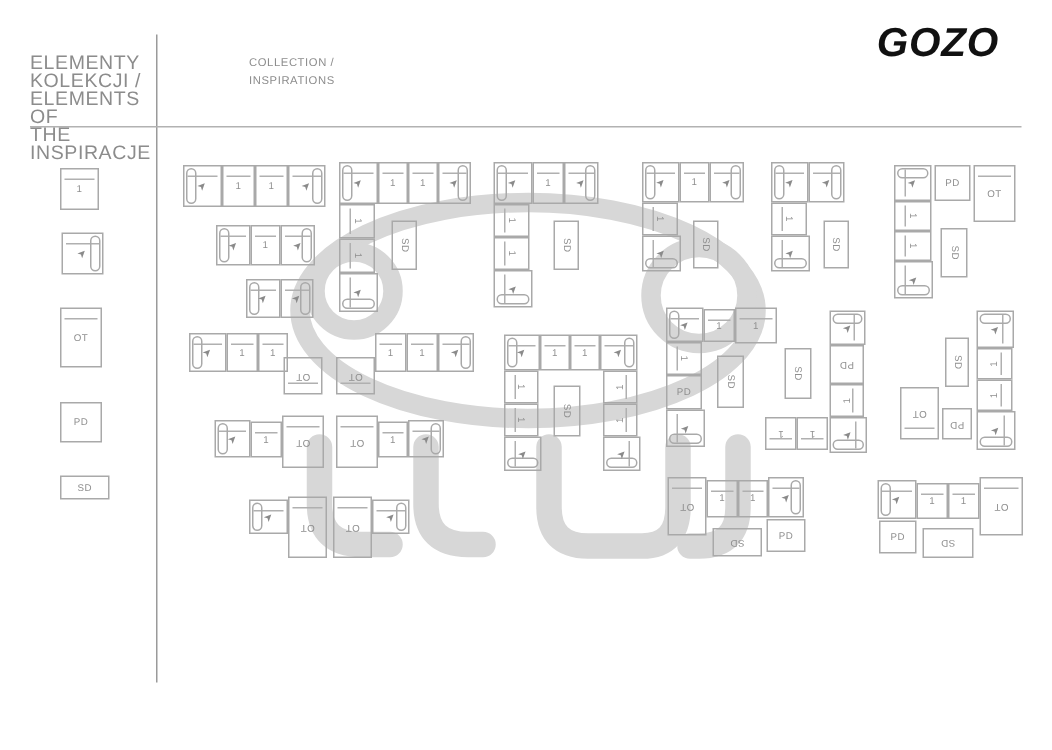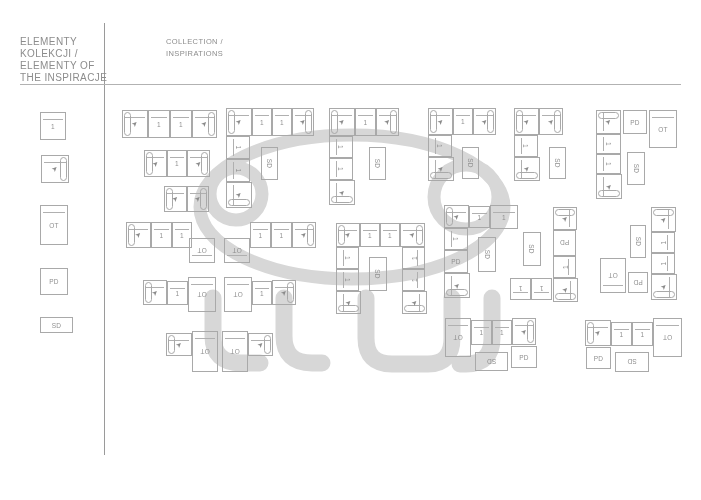--- a/index.html
+++ b/index.html
@@ -1,20 +1,20 @@
 <!DOCTYPE html>
 <html><head>
 <meta charset="utf-8">
 <style>
   html,body{margin:0;padding:0;background:#fff;}
   #page{position:relative;width:701px;height:500px;background:#fff;overflow:hidden;
         font-family:"Liberation Sans",sans-serif;}
   
   .side-title{position:absolute;left:20px;top:36px;width:95px;z-index:3;
-    font-size:10px;line-height:12px;letter-spacing:.4px;color:#8c8c8c;}
+    font-size:13px;line-height:12px;letter-spacing:.4px;color:#8c8c8c;}
   .main-title{position:absolute;left:166px;top:36px;z-index:3;
     font-size:7.5px;line-height:12px;letter-spacing:.4px;color:#8c8c8c;}
   .brand{position:absolute;right:35px;top:14px;z-index:3;text-align:right;}
   .brand-name{font-size:27px;font-weight:700;font-style:italic;color:#111;line-height:28px;letter-spacing:.5px;}
   .brand-sub{font-size:18px;font-style:italic;font-weight:400;color:#2c2c2c;letter-spacing:1.5px;line-height:20px;}
   
   .vline{position:absolute;left:104px;top:23px;width:1px;height:432px;background:#9a9a9a;z-index:3;}
   .hline{position:absolute;left:20px;top:84px;width:661px;height:1px;background:#b2b2b2;z-index:3;}
   
   #wm{position:absolute;left:0;top:0;z-index:1;}
@@ -55,30 +55,31 @@
       <path d="M366,298 L366,338 Q366,364 392,364 L428,364 Q452,364 452,338 L452,298"></path>
       <path d="M492,298 L492,338 Q492,364 466,364 L460,364"></path>
     </g>
   </svg>
 
   <div class="vline"></div>
   <div class="hline"></div>
 
   <div class="side-title">
     <div>ELEMENTY KOLEKCJI /</div>
-    <div>ELEMENTY OF</div>
+    <div>ELEMENTS OF</div>
     <div>THE INSPIRACJE</div>
   </div>
 
   <div class="main-title">
     <div>COLLECTION /</div>
     <div>INSPIRATIONS</div>
   </div>
 
   <div class="brand">
+    <div class="brand-name">GOZO</div>
   </div>
 
   <div id="draw-layer">
       <div class="mod" style="left: 40px; top: 112px; width: 26px; height: 28px;">
         <i class="bk bk-t"></i>
         <span class="lbl">1</span>
       </div>
       <div class="mod" style="left: 41px; top: 155px; width: 28px; height: 28px;">
         <i class="bk bk-t"></i>
         <i class="ab ab-r"></i>

